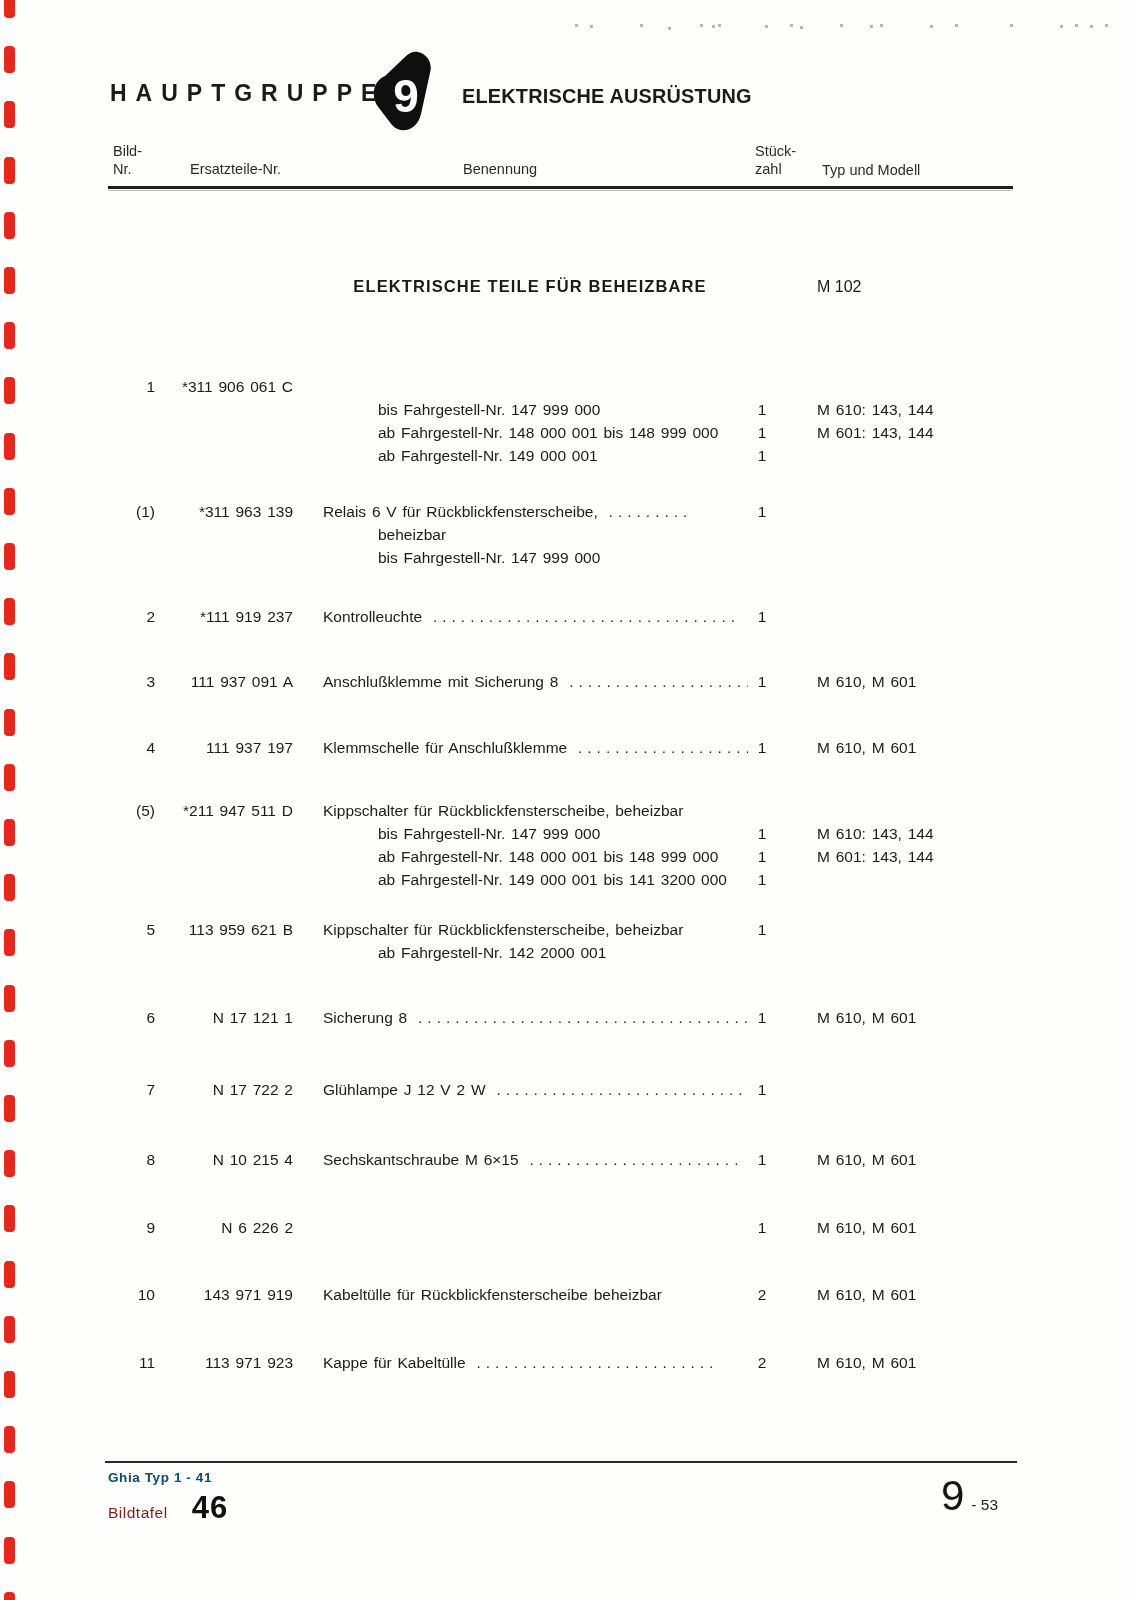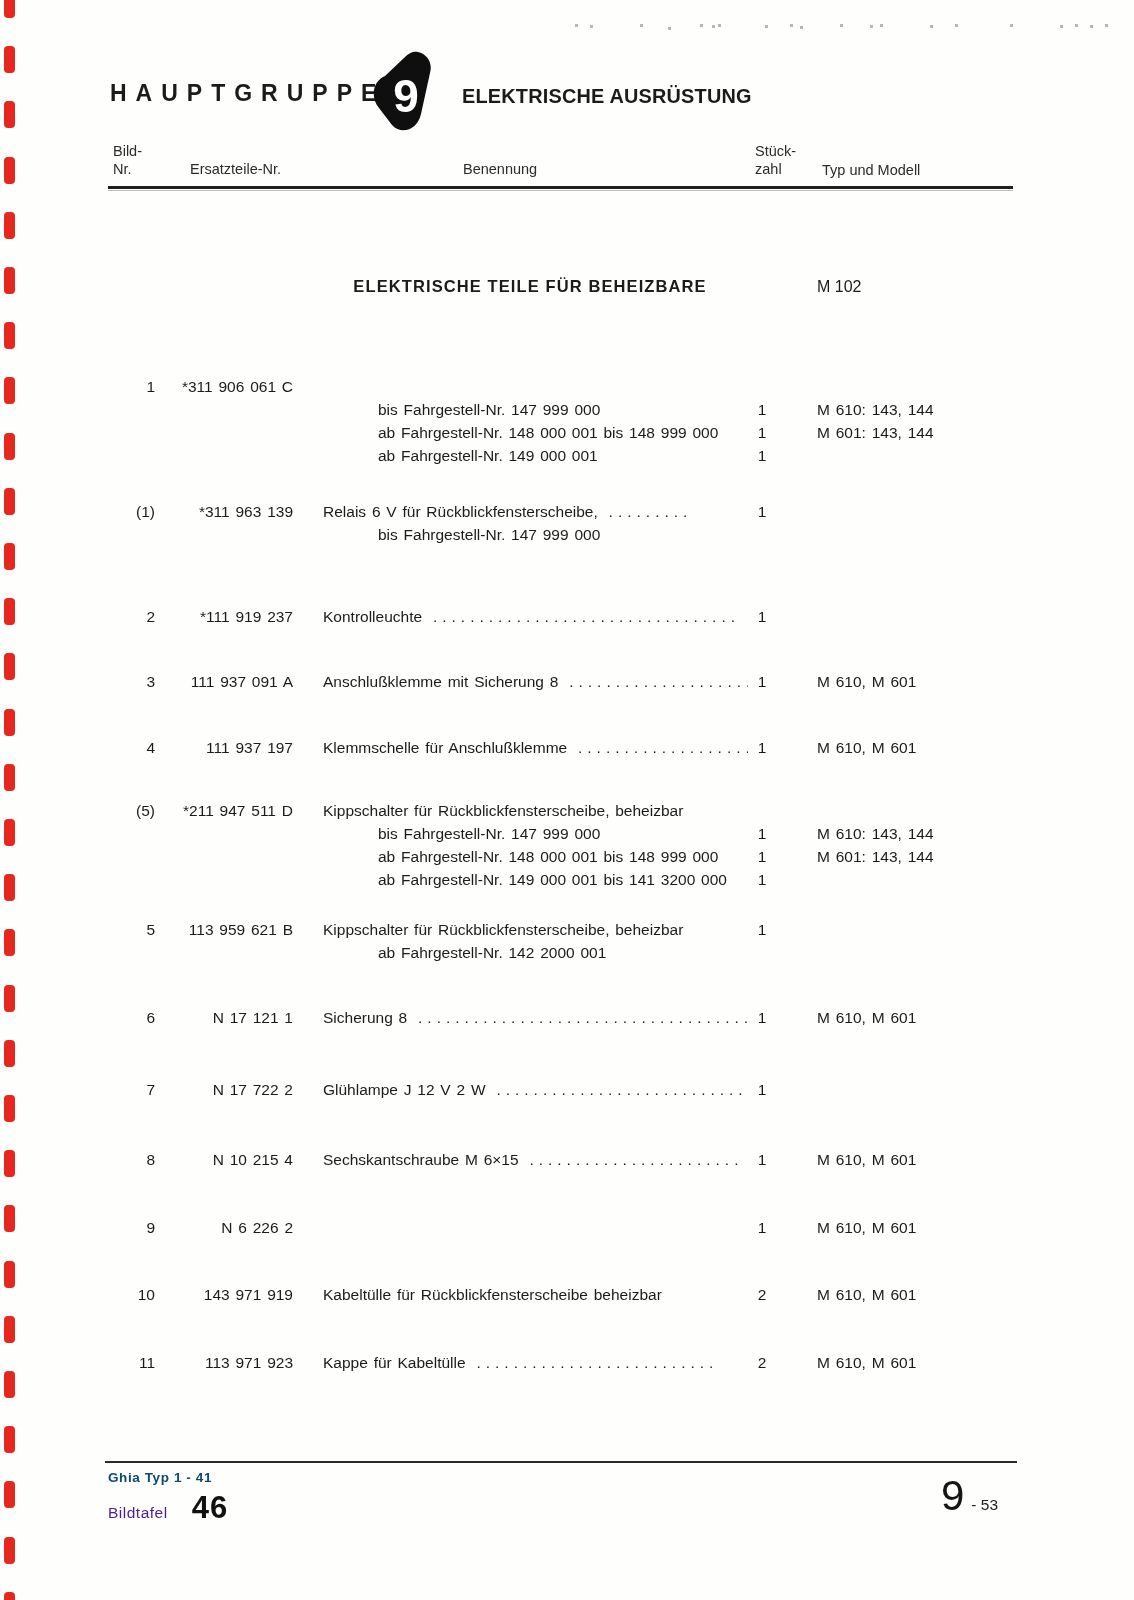--- a/index.html
+++ b/index.html
@@ -30,21 +30,21 @@
   .partnr{position:absolute;left:165px;width:128px;text-align:right;}
   .name{position:absolute;left:323px;width:425px;overflow:hidden;}
   .name.indent{left:346px;width:402px;margin-left:32px;}
   .dots{letter-spacing:5px;}
   .qty{position:absolute;left:750px;width:24px;text-align:center;}
   .typ{position:absolute;left:817px;}
   
   .footer-rule{position:absolute;left:105px;top:1461px;width:912px;height:2px;background:#2a2a2a;}
   .footer-model{position:absolute;left:108px;top:1470px;font-size:13.5px;font-weight:700;letter-spacing:.6px;color:#0c4a6e;}
   .footer-bildtafel{position:absolute;left:108px;top:1490px;display:flex;align-items:baseline;}
-  .footer-bildtafel .label{font-size:15.5px;color:#4c1d95;letter-spacing:.5px;}
+  .footer-bildtafel .label{font-size:15.5px;color:#7f1d1d;letter-spacing:.5px;}
   .footer-bildtafel .num{font-size:31px;font-weight:700;margin-left:24px;letter-spacing:1px;color:#111;}
   .footer-page{position:absolute;left:941px;top:1472px;display:flex;align-items:baseline;}
   .footer-page .big{font-size:42px;font-weight:400;color:#151515;}
   .footer-page .small{font-size:15.5px;margin-left:7px;color:#222;}
 </style>
 </head>
 <body>
 
 <div class="page">
 
@@ -91,20 +91,23 @@
           <span class="name indent">ab Fahrgestell-Nr. 149 000 001</span>
           <span class="qty">1</span>
         </div>
       </div>
       <div class="row" style="top: 503px;">
         <div class="line">
           <span class="bildnr">(1)</span>
           <span class="partnr">*311 963 139</span>
           <span class="name">Relais 6 V für Rückblickfensterscheibe,<span class="dots"> .........</span></span>
           <span class="qty">1</span>
+        </div>
+        <div class="line">
+          <span class="name indent">beheizbar</span>
         </div>
         <div class="line">
           <span class="name indent">bis Fahrgestell-Nr. 147 999 000</span>
         </div>
       </div>
       <div class="row" style="top: 608px;">
         <div class="line">
           <span class="bildnr">2</span>
           <span class="partnr">*111 919 237</span>
           <span class="name">Kontrolleuchte<span class="dots"> .................................</span></span>

